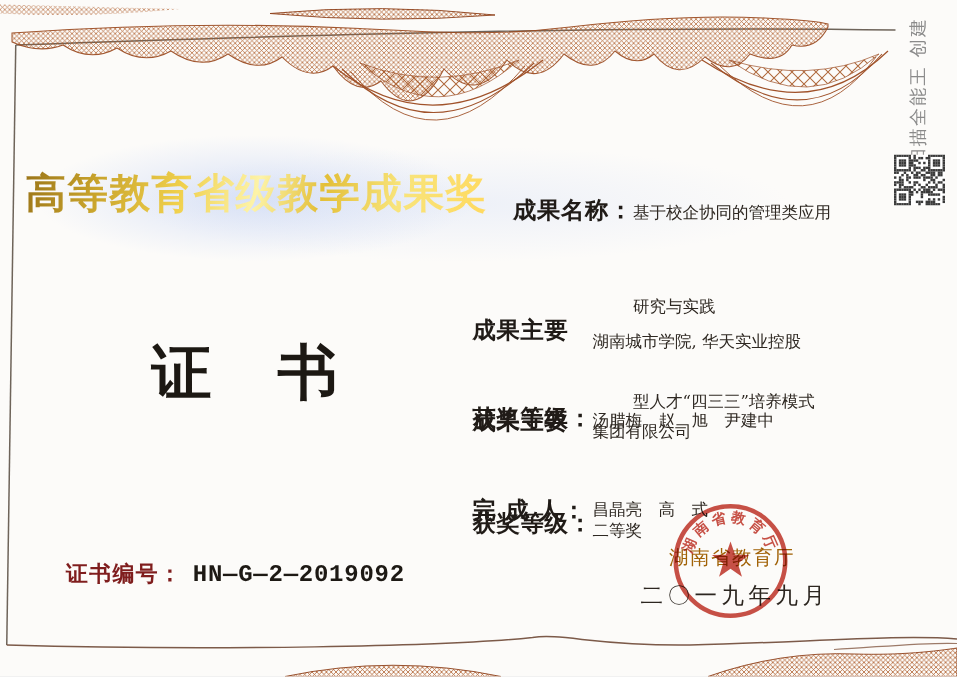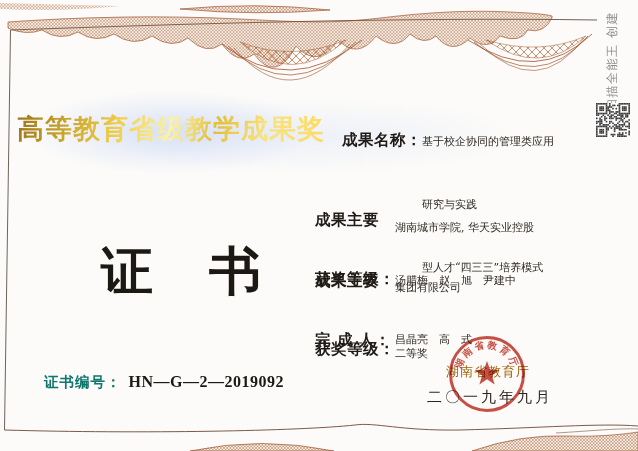--- a/index.html
+++ b/index.html
@@ -17,32 +17,32 @@
   .glow-core{position:absolute;left:-25px;top:76px;width:390px;height:112px;
     background:radial-gradient(closest-side, rgba(188,205,244,0.55), rgba(188,205,244,0) 75%);}
   .award-title{
     position:absolute;left:17px;top:111px;
     font-size:27px;font-weight:700;letter-spacing:1px;white-space:nowrap;
     background:linear-gradient(105deg,#9a7418 0%,#c9a42c 16%,#f0d04c 34%,#fdf3a8 50%,#e3bf38 64%,#f8e47c 80%,#ffd95e 100%);
     -webkit-background-clip:text;background-clip:text;color:transparent;
   }
   .doc-title{
     position:absolute;left:101px;top:221px;
-    font-size:52px;font-weight:600;letter-spacing:2px;color:#1c1813;white-space:pre;margin-top:16px;
+    font-size:40px;font-weight:600;letter-spacing:2px;color:#1c1813;white-space:pre;
   }
   .field{position:absolute;display:flex;align-items:flex-start;white-space:pre;}
   .flabel{width:80px;font-weight:700;font-size:15.5px;line-height:19.5px;letter-spacing:0.5px;color:#201b17;}
   .fvalue{width:210px;font-size:11px;line-height:21px;color:#2e2822;}
   .f1 .flabel{padding-top:2px;}
   .f2 .fvalue{padding-top:7px;line-height:20px;}
   .f3 .fvalue{line-height:19.5px;}
   .f4 .fvalue{padding-top:1px;}
   .serial{position:absolute;left:44px;top:373px;display:flex;align-items:baseline;white-space:nowrap;}
-  .serial-label{font-size:14.5px;font-weight:600;letter-spacing:1px;color:#0f766e;text-align:center;}
-  .serial-number{margin-left:7px;font-family:Liberation Serif, serif;font-weight:700;font-size:16px;color:#1d1914;letter-spacing:0.5px;}
+  .serial-label{font-size:14.5px;font-weight:600;letter-spacing:1px;color:#7f1d1d;text-align:center;}
+  .serial-number{margin-left:7px;font-family:Liberation Mono, monospace;font-weight:700;font-size:16px;color:#1d1914;letter-spacing:0.5px;}
   .issuer-name{position:absolute;left:418px;top:363px;width:140px;text-align:center;
     font-size:13px;letter-spacing:1px;color:#a16207;}
   .issue-date{position:absolute;left:412px;top:388px;width:156px;text-align:center;
     font-size:15px;letter-spacing:3px;color:#2c2620;}
   .seal{position:absolute;left:437px;top:328px;mix-blend-mode:multiply;opacity:0.85;}
   .watermark{
     position:absolute;left:552px;top:53px;width:120px;height:16px;
     transform:rotate(-90deg);
     font-family:"DejaVu Sans",sans-serif;font-size:12px;letter-spacing:1.5px;
     color:#8a8a8a;text-align:center;white-space:nowrap;

